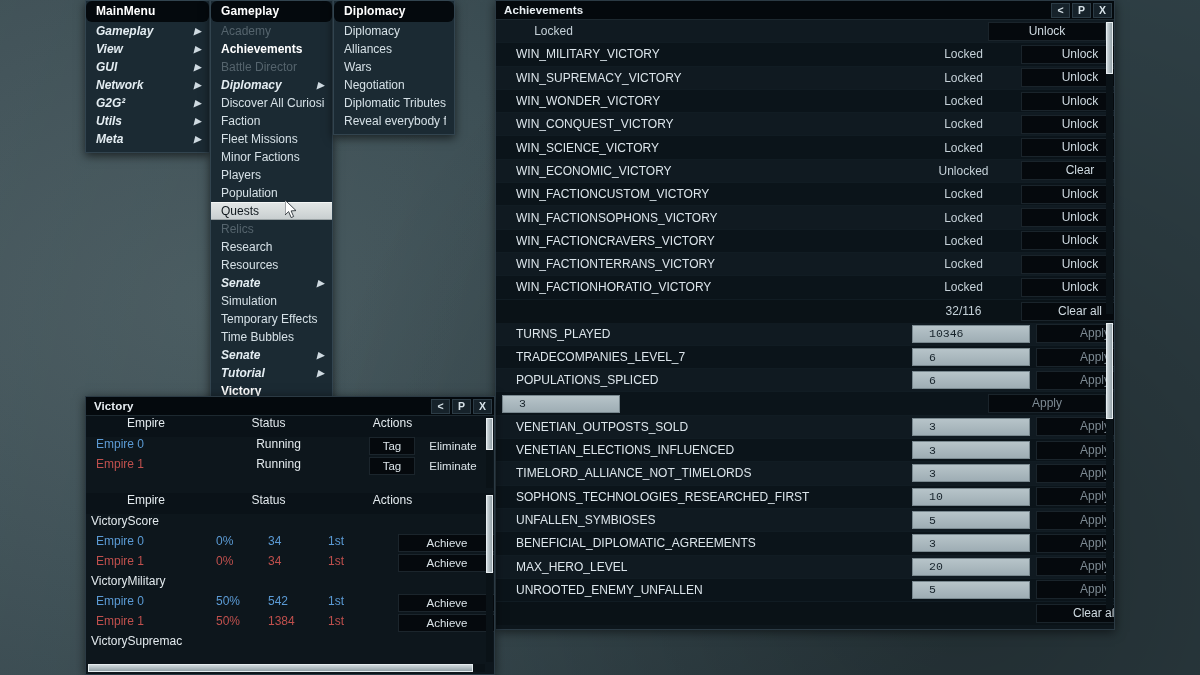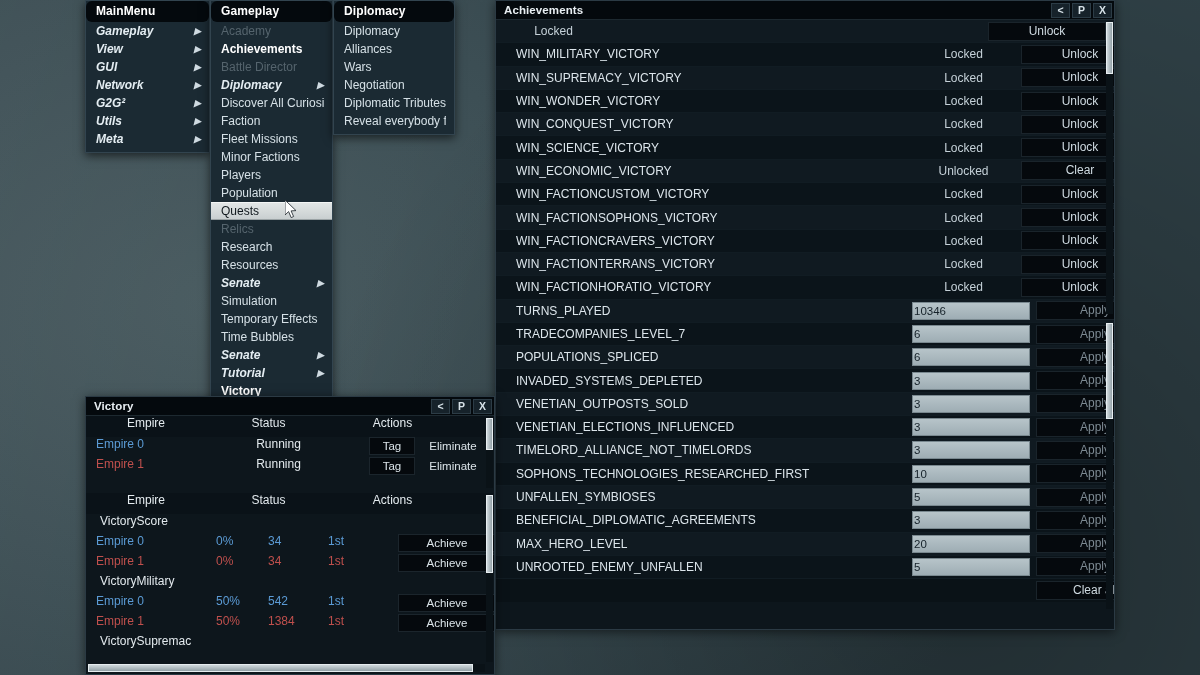--- a/index.html
+++ b/index.html
@@ -174,22 +174,22 @@
     box-sizing: border-box;
   }
   .summary-row .cell-name { color: transparent; }
   .numinput {
     width: 118px;
     height: 18px;
     background: linear-gradient(#b7c4c9, #9eadb4);
     border: 1px solid #79888f;
     color: #16222a;
     font-size: 11.5px;
-    font-family: Liberation Sans, sans-serif;
-    padding: 0 1px;
+    font-family: Liberation Mono, monospace;
+    padding: 0 16px;
     box-sizing: border-box;
     outline: none;
   }
   .cell-input { flex: 0 0 130px; display: flex; justify-content: center; }
 
   
   .vscroll {
     position: absolute;
     right: 1px;
     width: 7px;
@@ -232,21 +232,21 @@
     font-size: 11.5px;
     height: 18px;
     line-height: 16px;
     text-align: center;
     box-sizing: border-box;
     padding: 0 4px;
   }
   .sbtn.tag { width: 46px; }
   .sbtn.elim { width: 70px; background: transparent; border-color: transparent; }
   .sbtn.achieve { width: 98px; }
-  .grp-title { color: #e3eaee; font-size: 12px; padding-left: 14px; }
+  .grp-title { color: #e3eaee; font-size: 12px; padding-left: 5px; }
   .vc-pct  { flex: 0 0 52px; text-align: left; }
   .vc-val  { flex: 0 0 60px; text-align: left; }
   .vc-rank { flex: 0 0 70px; text-align: left; }
 
   .hscroll {
     position: absolute;
     left: 2px; right: 9px; bottom: 2px;
     height: 8px;
     background: #0a1217;
   }
@@ -486,20 +486,29 @@
           </div>
         </div>
         <div class="grid-row even">
           <div class="cell-name">WIN_FACTIONHORATIO_VICTORY</div>
           <div class="cell-state">Locked</div>
           <div class="cell-act">
             <div class="btn">Unlock</div>
           </div>
         </div>
       </div>
+    <div id="ach-summary">
+        <div class="summary-row">
+          <div class="cell-name"></div>
+          <div class="cell-state">32/116</div>
+          <div class="cell-act">
+            <div class="btn">Clear all</div>
+          </div>
+        </div>
+      </div>
     <div id="stat-rows">
         <div class="grid-row odd">
           <div class="cell-name">TURNS_PLAYED</div>
           <div class="cell-input">
             <input class="numinput" value="10346" style="">
           </div>
           <div class="cell-act">
             <div class="btn dimtext">Apply</div>
           </div>
         </div>
@@ -515,21 +524,20 @@
         <div class="grid-row odd">
           <div class="cell-name">POPULATIONS_SPLICED</div>
           <div class="cell-input">
             <input class="numinput" value="6" style="">
           </div>
           <div class="cell-act">
             <div class="btn dimtext">Apply</div>
           </div>
         </div>
         <div class="grid-row even">
-          <div class="cell-name">INVADED_SYSTEMS_DEPLETED</div>
           <div class="cell-input">
             <input class="numinput" value="3" style="">
           </div>
           <div class="cell-act">
             <div class="btn dimtext">Apply</div>
           </div>
         </div>
         <div class="grid-row odd">
           <div class="cell-name">VENETIAN_OUTPOSTS_SOLD</div>
           <div class="cell-input">

